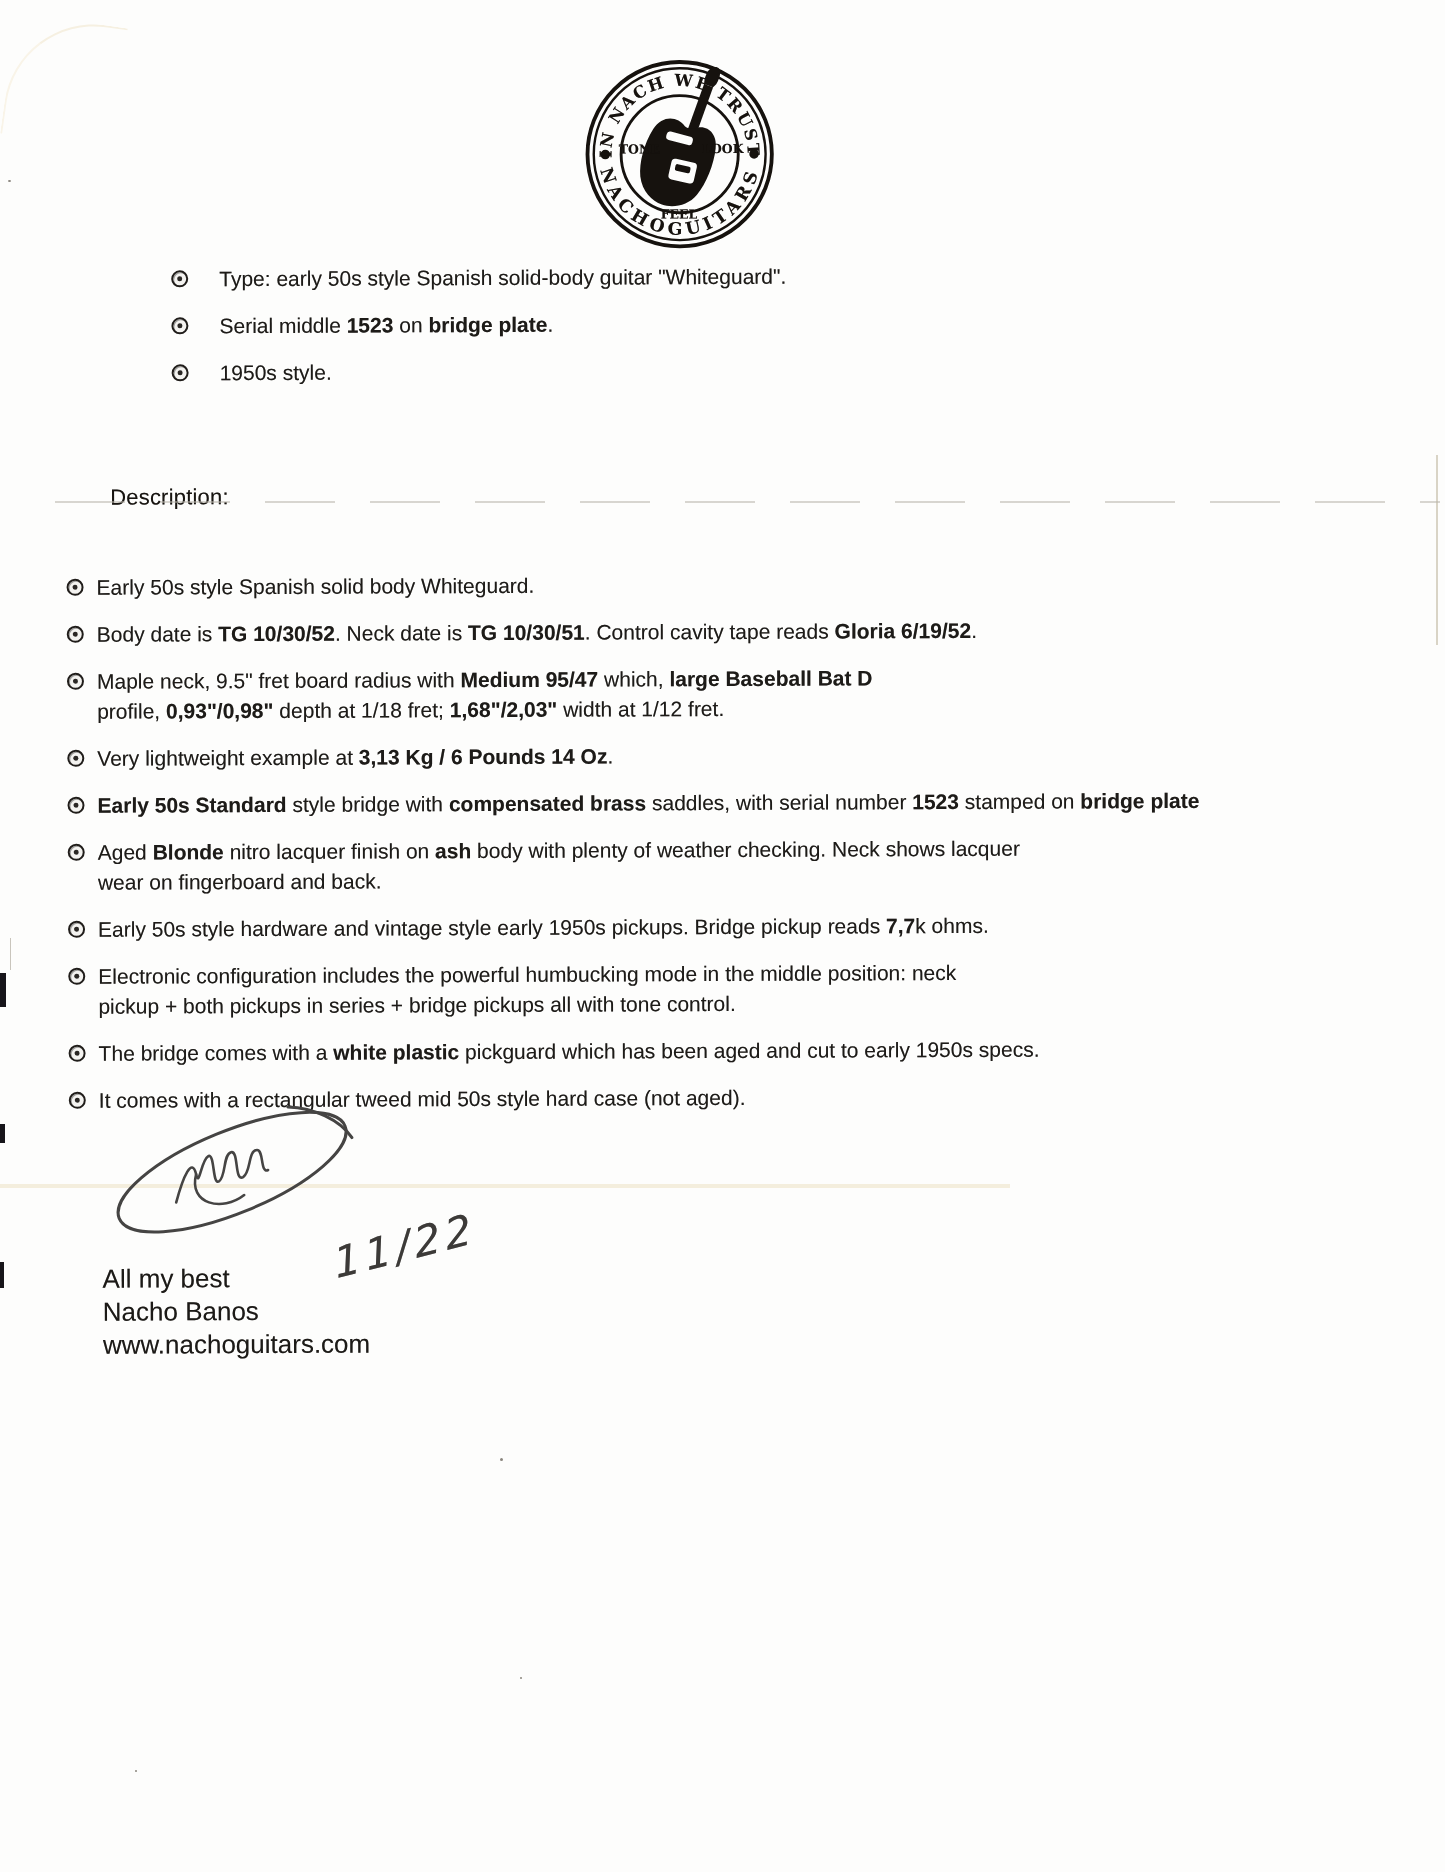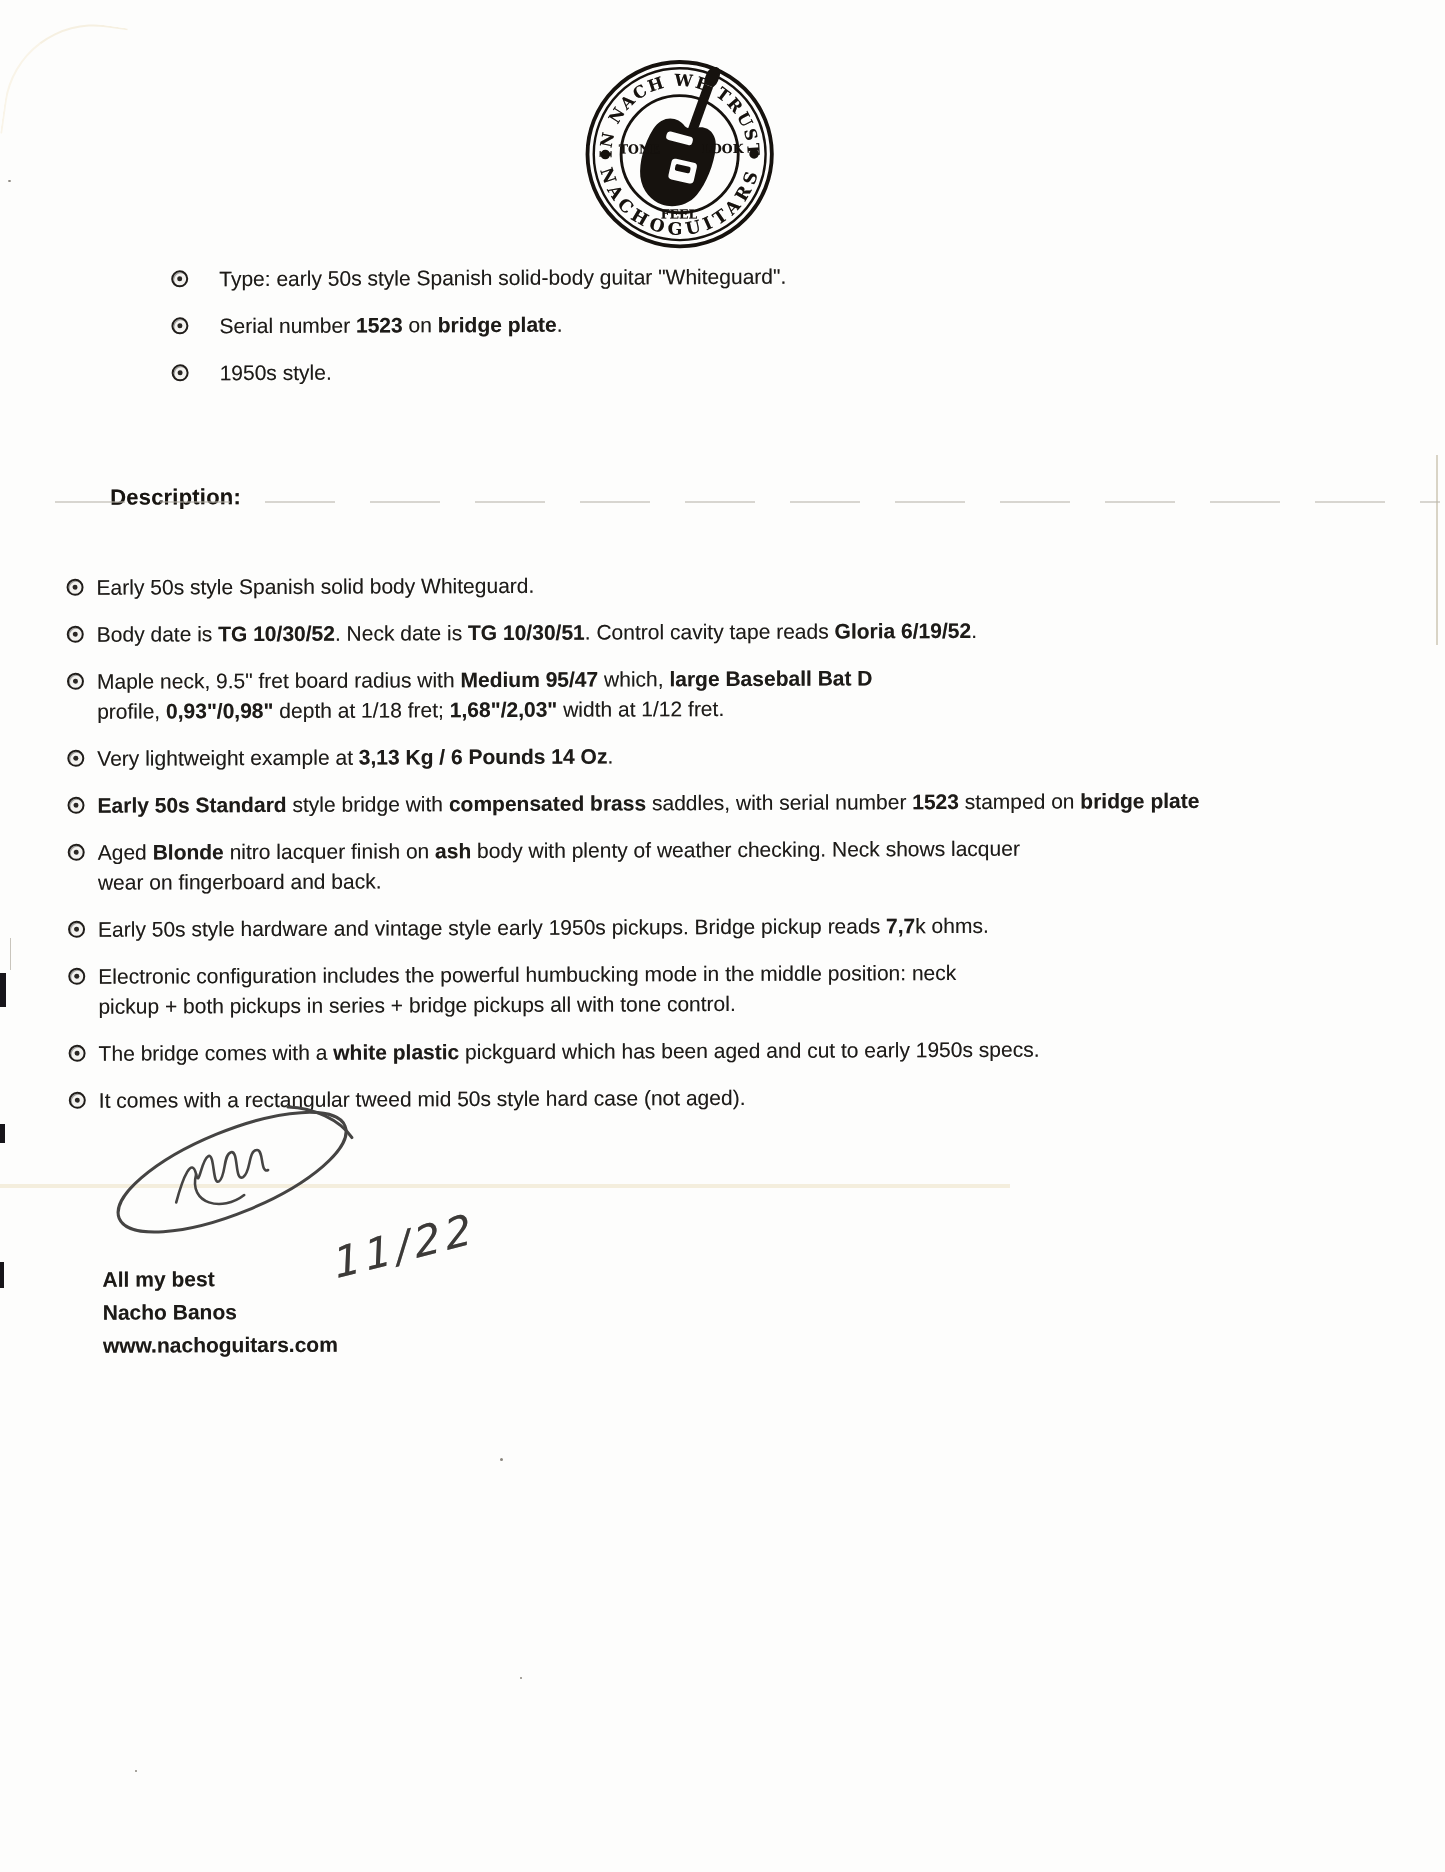--- a/index.html
+++ b/index.html
@@ -27,21 +27,21 @@
   .bullet-text { font-size:21px; line-height:30px; }
   .bullet-line { white-space:nowrap; }
   .bold { font-weight:bold; }
 
   .summary-list { position:absolute; left:170px; top:262px; width:1100px; }
   .summary-list .bullet-marker { margin-right:31px; }
   .summary-list .bullet-row { margin-bottom:17px; }
 
   .desc-heading {
     position:absolute; left:108px; top:482px; z-index:2;
-    font-size:22px; font-weight:bold; letter-spacing:.2px; color:#181511;
+    font-size:22px; font-weight:normal; letter-spacing:.2px; color:#181511;
   }
   .desc-list { position:absolute; left:64px; top:570px; width:1330px; }
   .desc-list .bullet-marker { margin-right:13px; }
 
   
   .scanline-a {
     position:absolute; left:55px; top:501px; width:1385px; height:2px; z-index:1;
     background:repeating-linear-gradient(90deg,#b9b5ac 0 70px, rgba(185,181,172,0) 70px 105px);
     opacity:.55;
   }
@@ -54,21 +54,21 @@
   .speck { position:absolute; border-radius:50%; background:#8a867e; }
 
   
   .signature { position:absolute; left:95px; top:1090px; }
   .hand-date { position:absolute; left:328px; top:1192px; }
   .hand-date text {
     font-family:"DejaVu Sans", sans-serif; font-style:italic; font-size:42px;
     fill:#3c3a38; letter-spacing:5px;
   }
 
-  .signoff { position:absolute; left:97px; top:1260px; font-size:21px; line-height:33px; color:#1c1a17;font-weight:bold; }
+  .signoff { position:absolute; left:97px; top:1260px; font-size:26px; line-height:33px; color:#1c1a17; }
 </style>
 </head>
 <body>
 
 <div class="sheet">
 
   <div class="crease"></div>
   <div class="scanline-a"></div>
   <div class="scanline-b"></div>
   <div class="scanline-right"></div>
@@ -127,21 +127,21 @@
           </span>
           <div class="bullet-text">
             <div class="bullet-line"><span>Type: early 50s style Spanish solid-body guitar "Whiteguard".</span></div>
           </div>
         </div>
         <div class="bullet-row">
           <span class="bullet-marker">
             <span class="bullet-dot"></span>
           </span>
           <div class="bullet-text">
-            <div class="bullet-line"><span>Serial number </span><span class="bold">1523</span><span> on </span><span class="bold">bridge plate</span><span>.</span></div>
+            <div class="bullet-line"><span>Serial middle </span><span class="bold">1523</span><span> on </span><span class="bold">bridge plate</span><span>.</span></div>
           </div>
         </div>
         <div class="bullet-row">
           <span class="bullet-marker">
             <span class="bullet-dot"></span>
           </span>
           <div class="bullet-text">
             <div class="bullet-line"><span>1950s style.</span></div>
           </div>
         </div>

